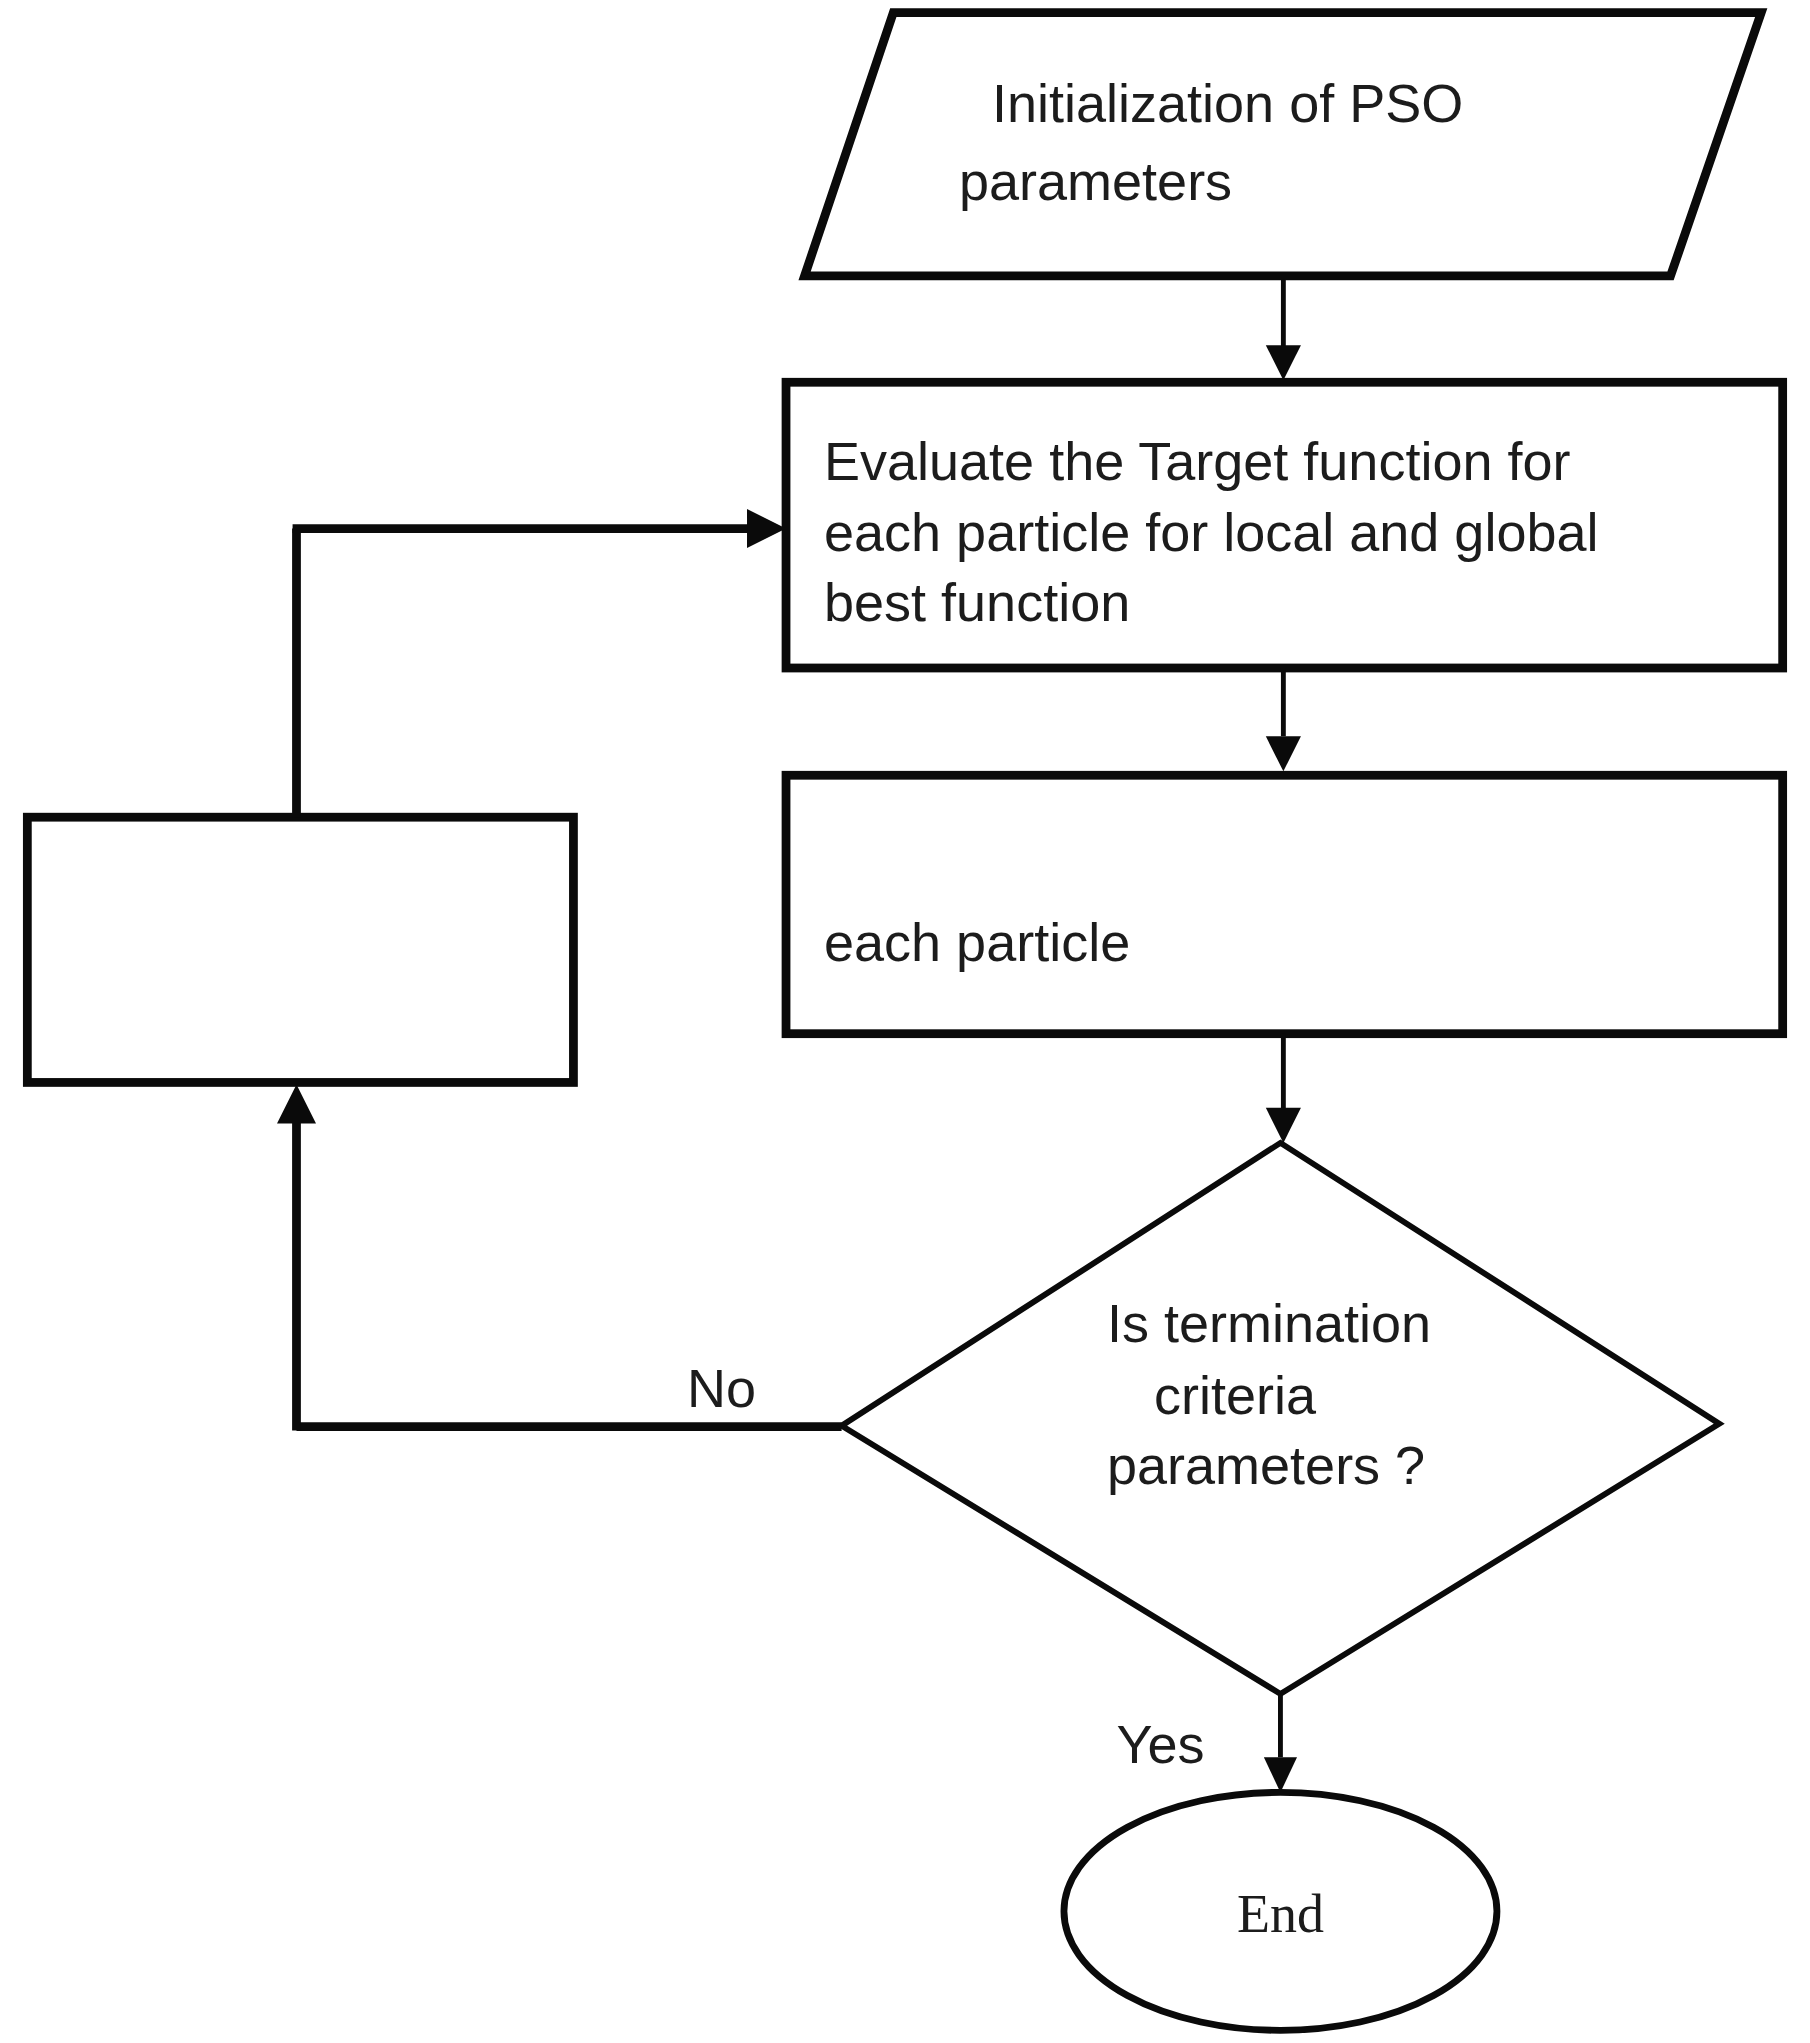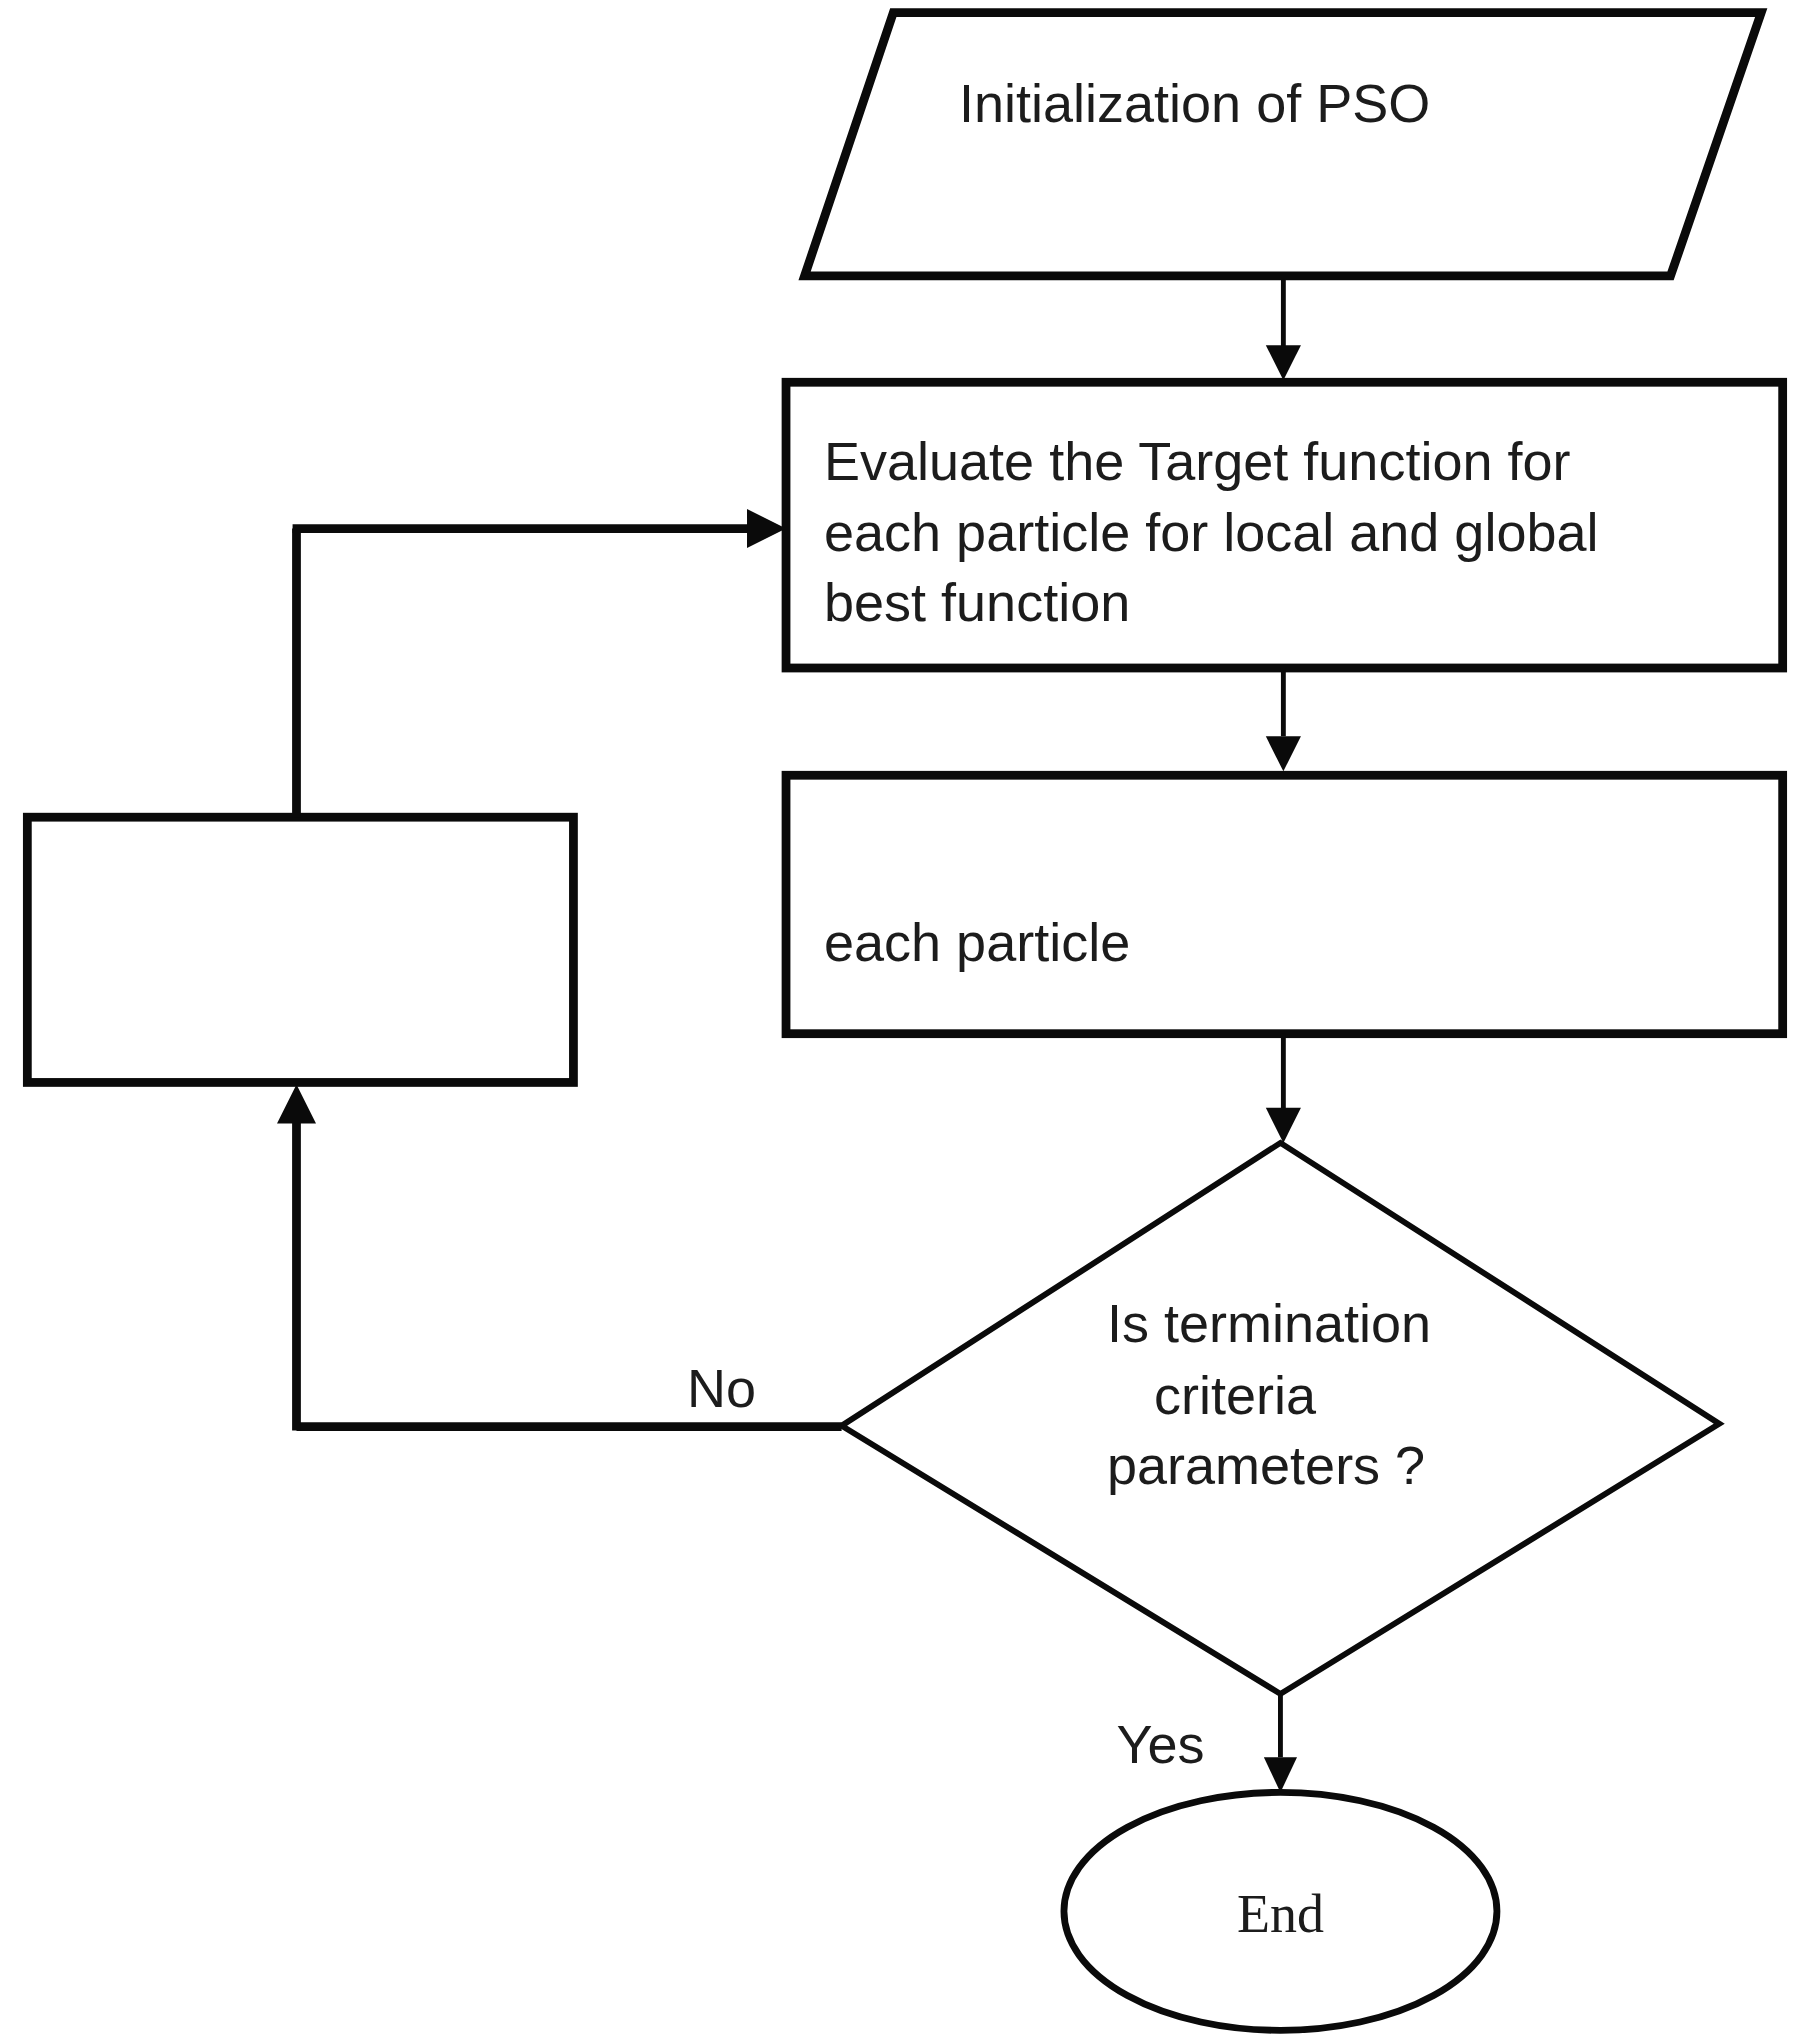--- a/index.html
+++ b/index.html
@@ -57,21 +57,22 @@
     <line class="conn" stroke-width="9" x1="304" y1="838" x2="304" y2="542"></line>
     <line class="conn" stroke-width="9" x1="300" y1="542" x2="768" y2="542"></line>
     <polygon class="head" points="806,542 766,522 766,562"></polygon>
 
     <line class="conn" stroke-width="5" x1="1313" y1="1737" x2="1313" y2="1802"></line>
     <polygon class="head" points="1313,1838 1296,1802 1330,1802"></polygon>
 
     <ellipse class="shape" stroke-width="7" cx="1313" cy="1960" rx="222" ry="122"></ellipse>
   </svg>
 
-  <div class="txt" style="left:959px;top:75px;">Initialization of PSO</div>
+  <div class="txt" style="left:992px;top:75px;">Initialization of PSO</div>
+  <div class="txt" style="left:959px;top:153px;">parameters</div>
 
   <div class="txt" style="left:824px;top:504px;">each particle for local and global</div>
   <div class="txt" style="left:824px;top:433px;">Evaluate the Target function for</div>
   <div class="txt" style="left:824px;top:574px;">best function</div>
 
   <div class="txt" style="left:824px;top:914px;">each particle</div>
 
 
   <div class="txt" style="left:1107px;top:1295px;">Is termination</div>
   <div class="txt" style="left:1107px;top:1367px;margin-left:47px;">criteria</div>

